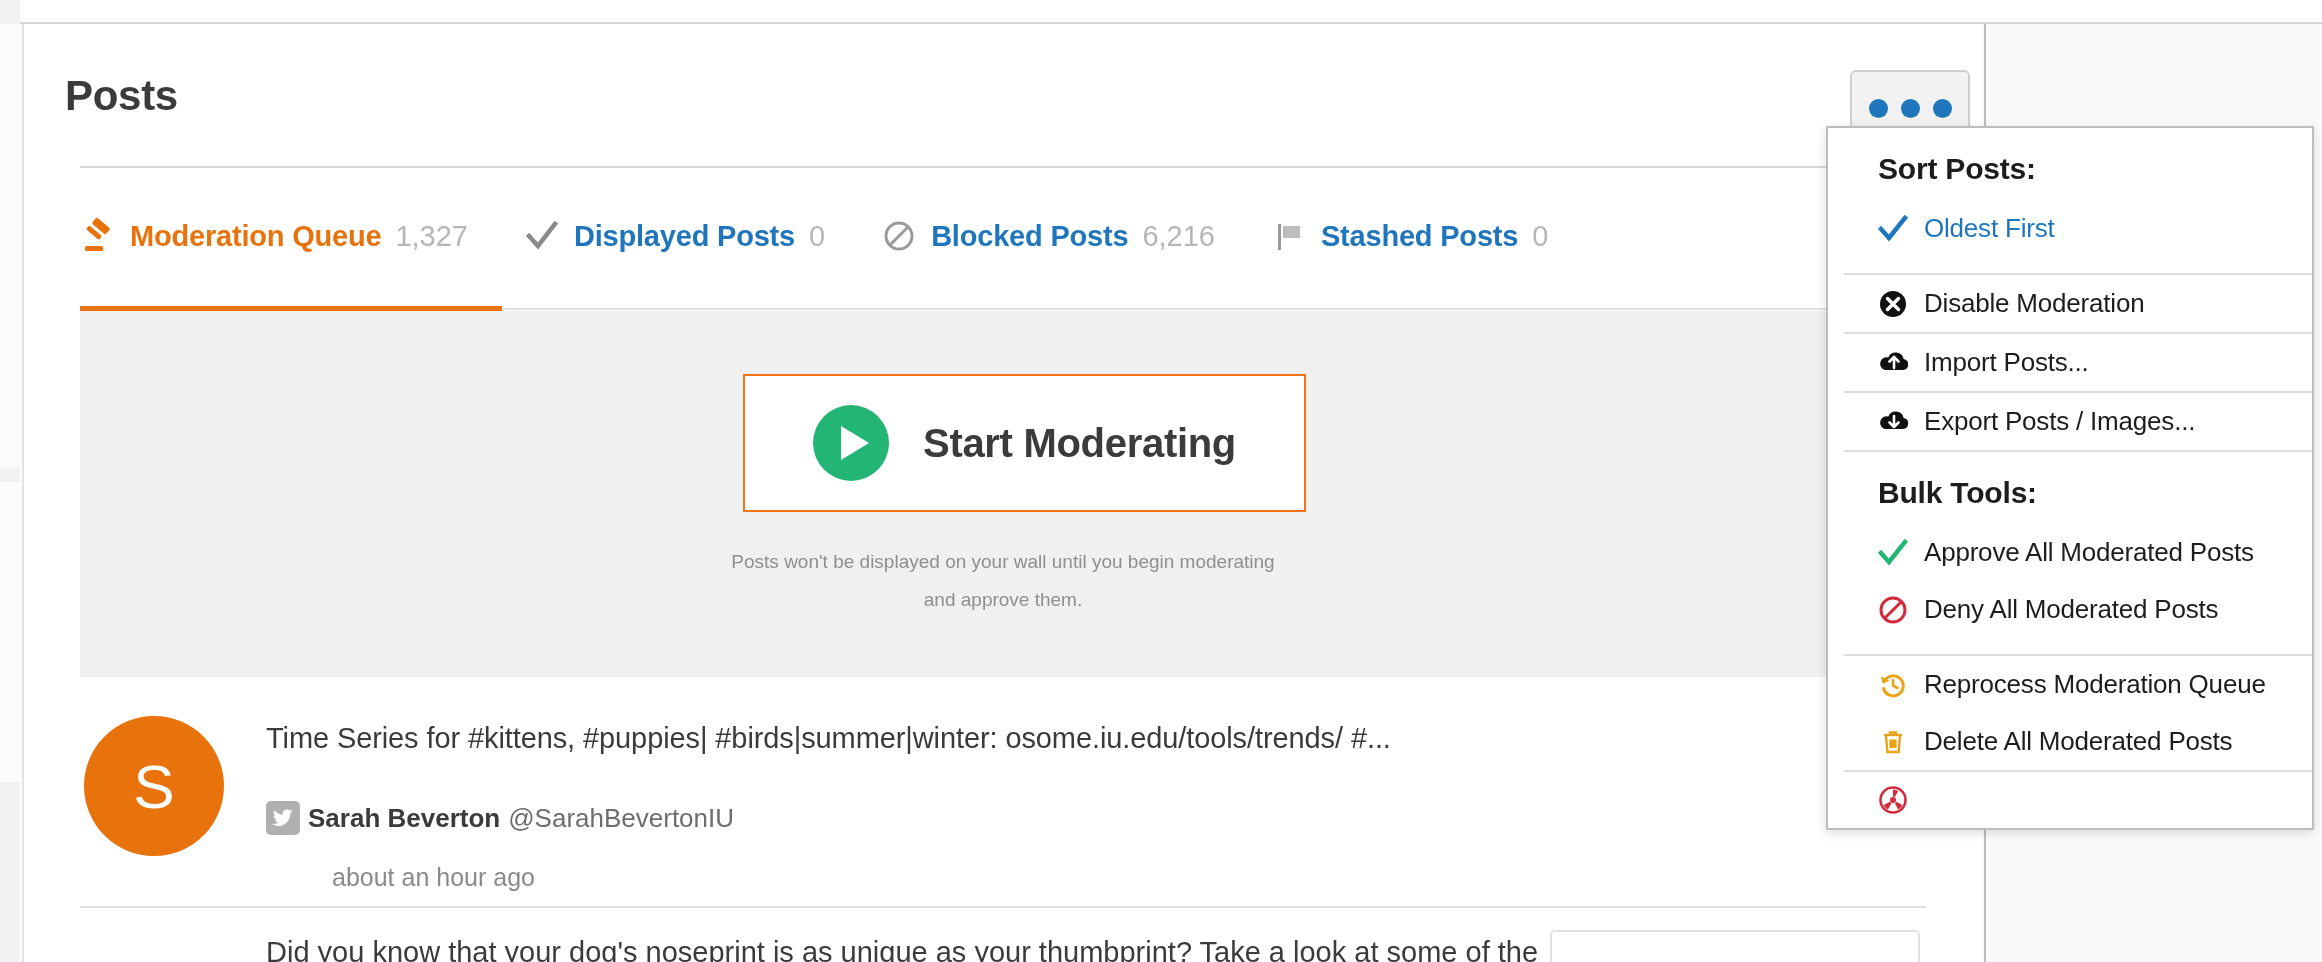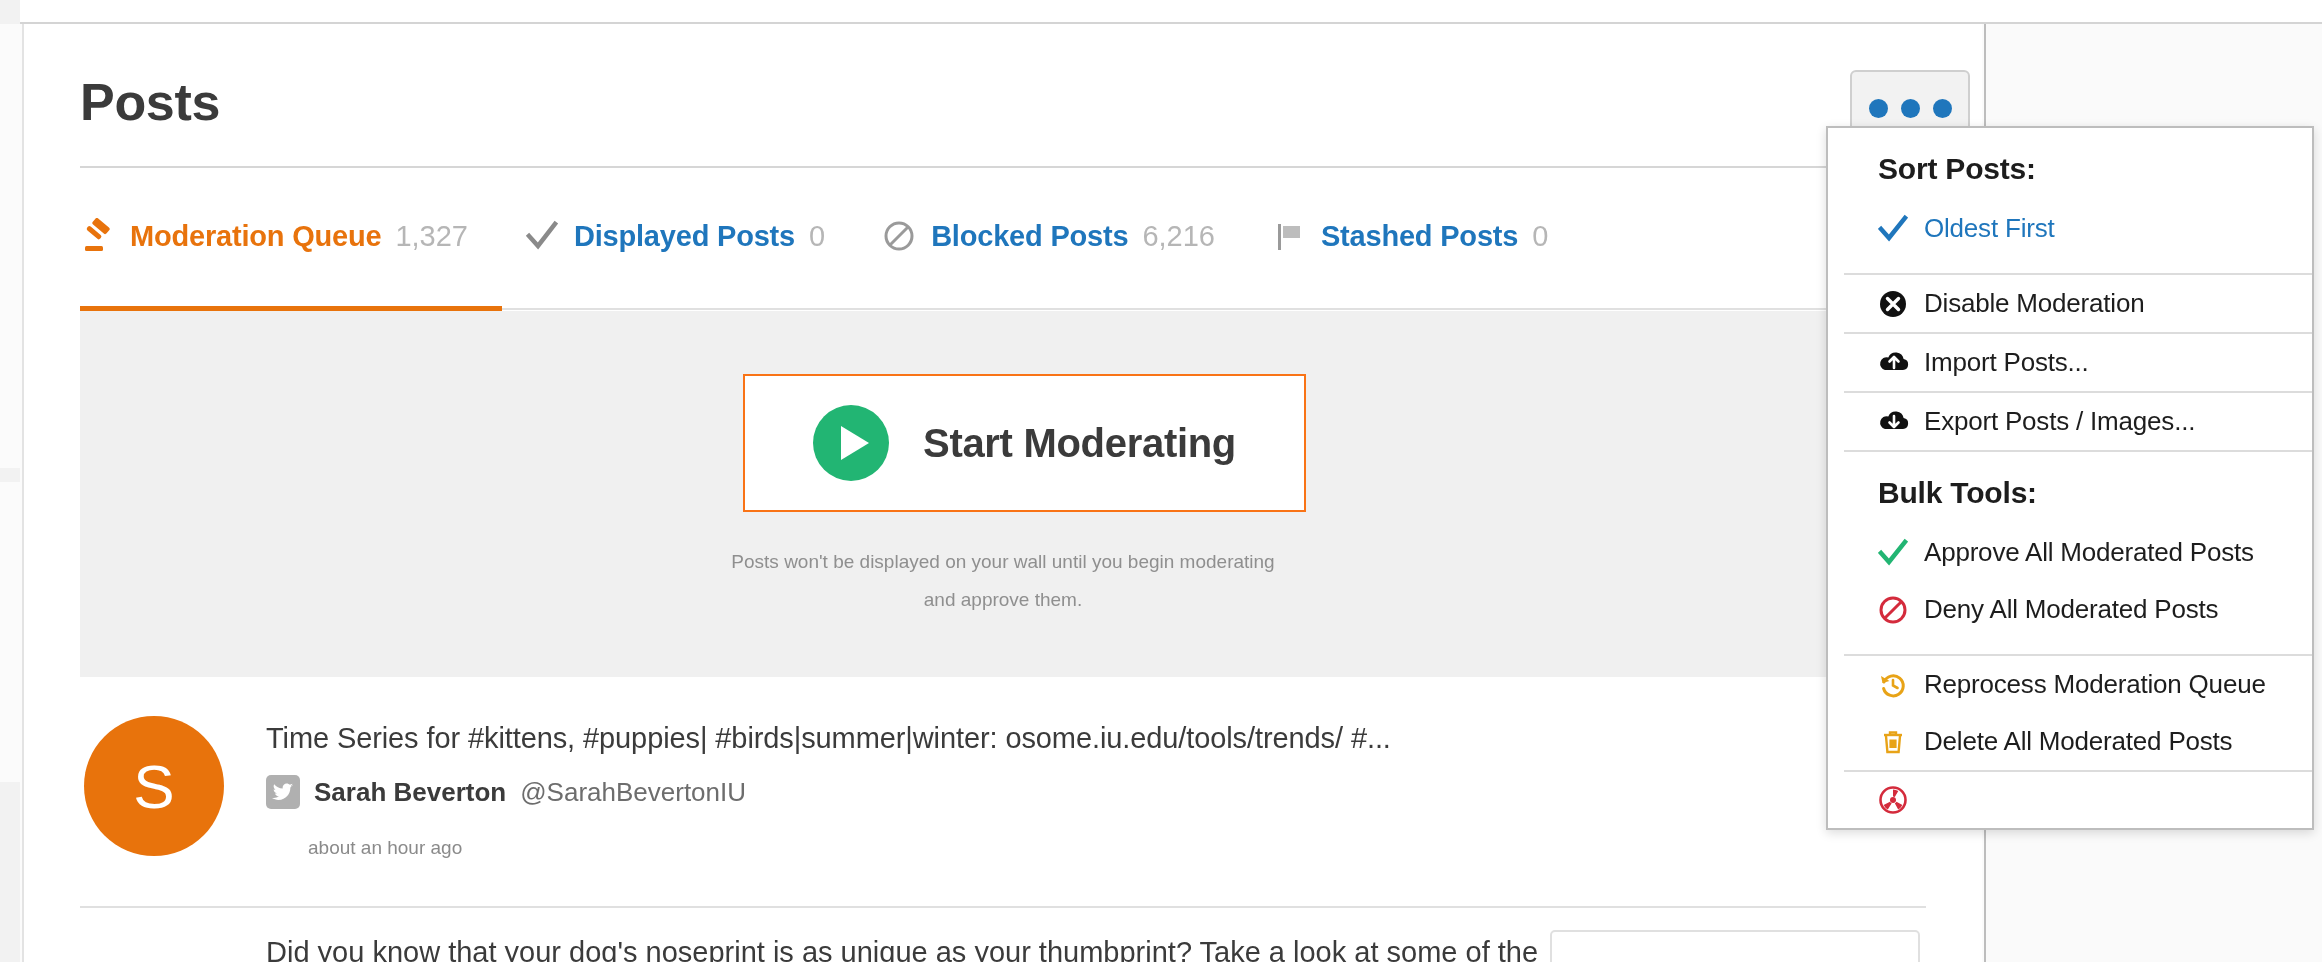--- a/index.html
+++ b/index.html
@@ -56,22 +56,22 @@
     box-sizing: border-box;
   }
 
   
   .card-header {
     position: absolute;
     left: 0; top: 0; width: 1958px; height: 142px;
   }
   .page-title {
     position: absolute;
-    left: 56px; top: 48px;
-    font-size: 52px;
+    left: 41px; top: 48px;
+    font-size: 42px;
     font-weight: 700;
     color: #3b3b3b;
     letter-spacing: -0.3px;
   }
   .header-rule {
     position: absolute;
     left: 56px; top: 142px; width: 1846px; height: 2px;
     background: #d6d6d6;
   }
 
@@ -216,39 +216,39 @@
   .post-body { position: absolute; left: 186px; top: 38px; width: 1600px; }
   .post-title {
     font-size: 29px;
     color: #3b3b3b;
     white-space: nowrap;
     overflow: hidden;
     text-overflow: ellipsis;
     letter-spacing: -0.1px;
   }
   .post-meta {
-    margin-top: 20px;
-    display: flex; align-items: center; gap: 14px;
+    margin-top: 46px;
+    display: flex; align-items: center; gap: 8px;
   }
   .src-icon {
     width: 34px; height: 34px;
     background: #b0b0b0;
     border-radius: 5px;
     display: flex; align-items: center; justify-content: center;
     color: #ffffff; font-size: 22px; line-height: 1;
   }
   .author-name {
     font-size: 26px; font-weight: 700; color: #3b3b3b;
   }
   .author-handle {
     font-size: 26px; color: #6d6d6d;
   }
   .post-time {
-    margin-top: 28px; margin-left: 42px;
-    font-size: 19px; color: #8a8a8a;
+    margin-top: 28px; margin-left: 66px;
+    font-size: 25px; color: #8a8a8a;
   }
 
   .post2-avatar {
     position: absolute; left: 96px; top: 20px;
     width: 110px; height: 110px; border-radius: 50%;
     background: #ffffff;
     display:flex;align-items:center;justify-content:center;
     font-size: 40px; font-weight: 700; color: #1d1d1d;
     overflow: hidden;
   }

